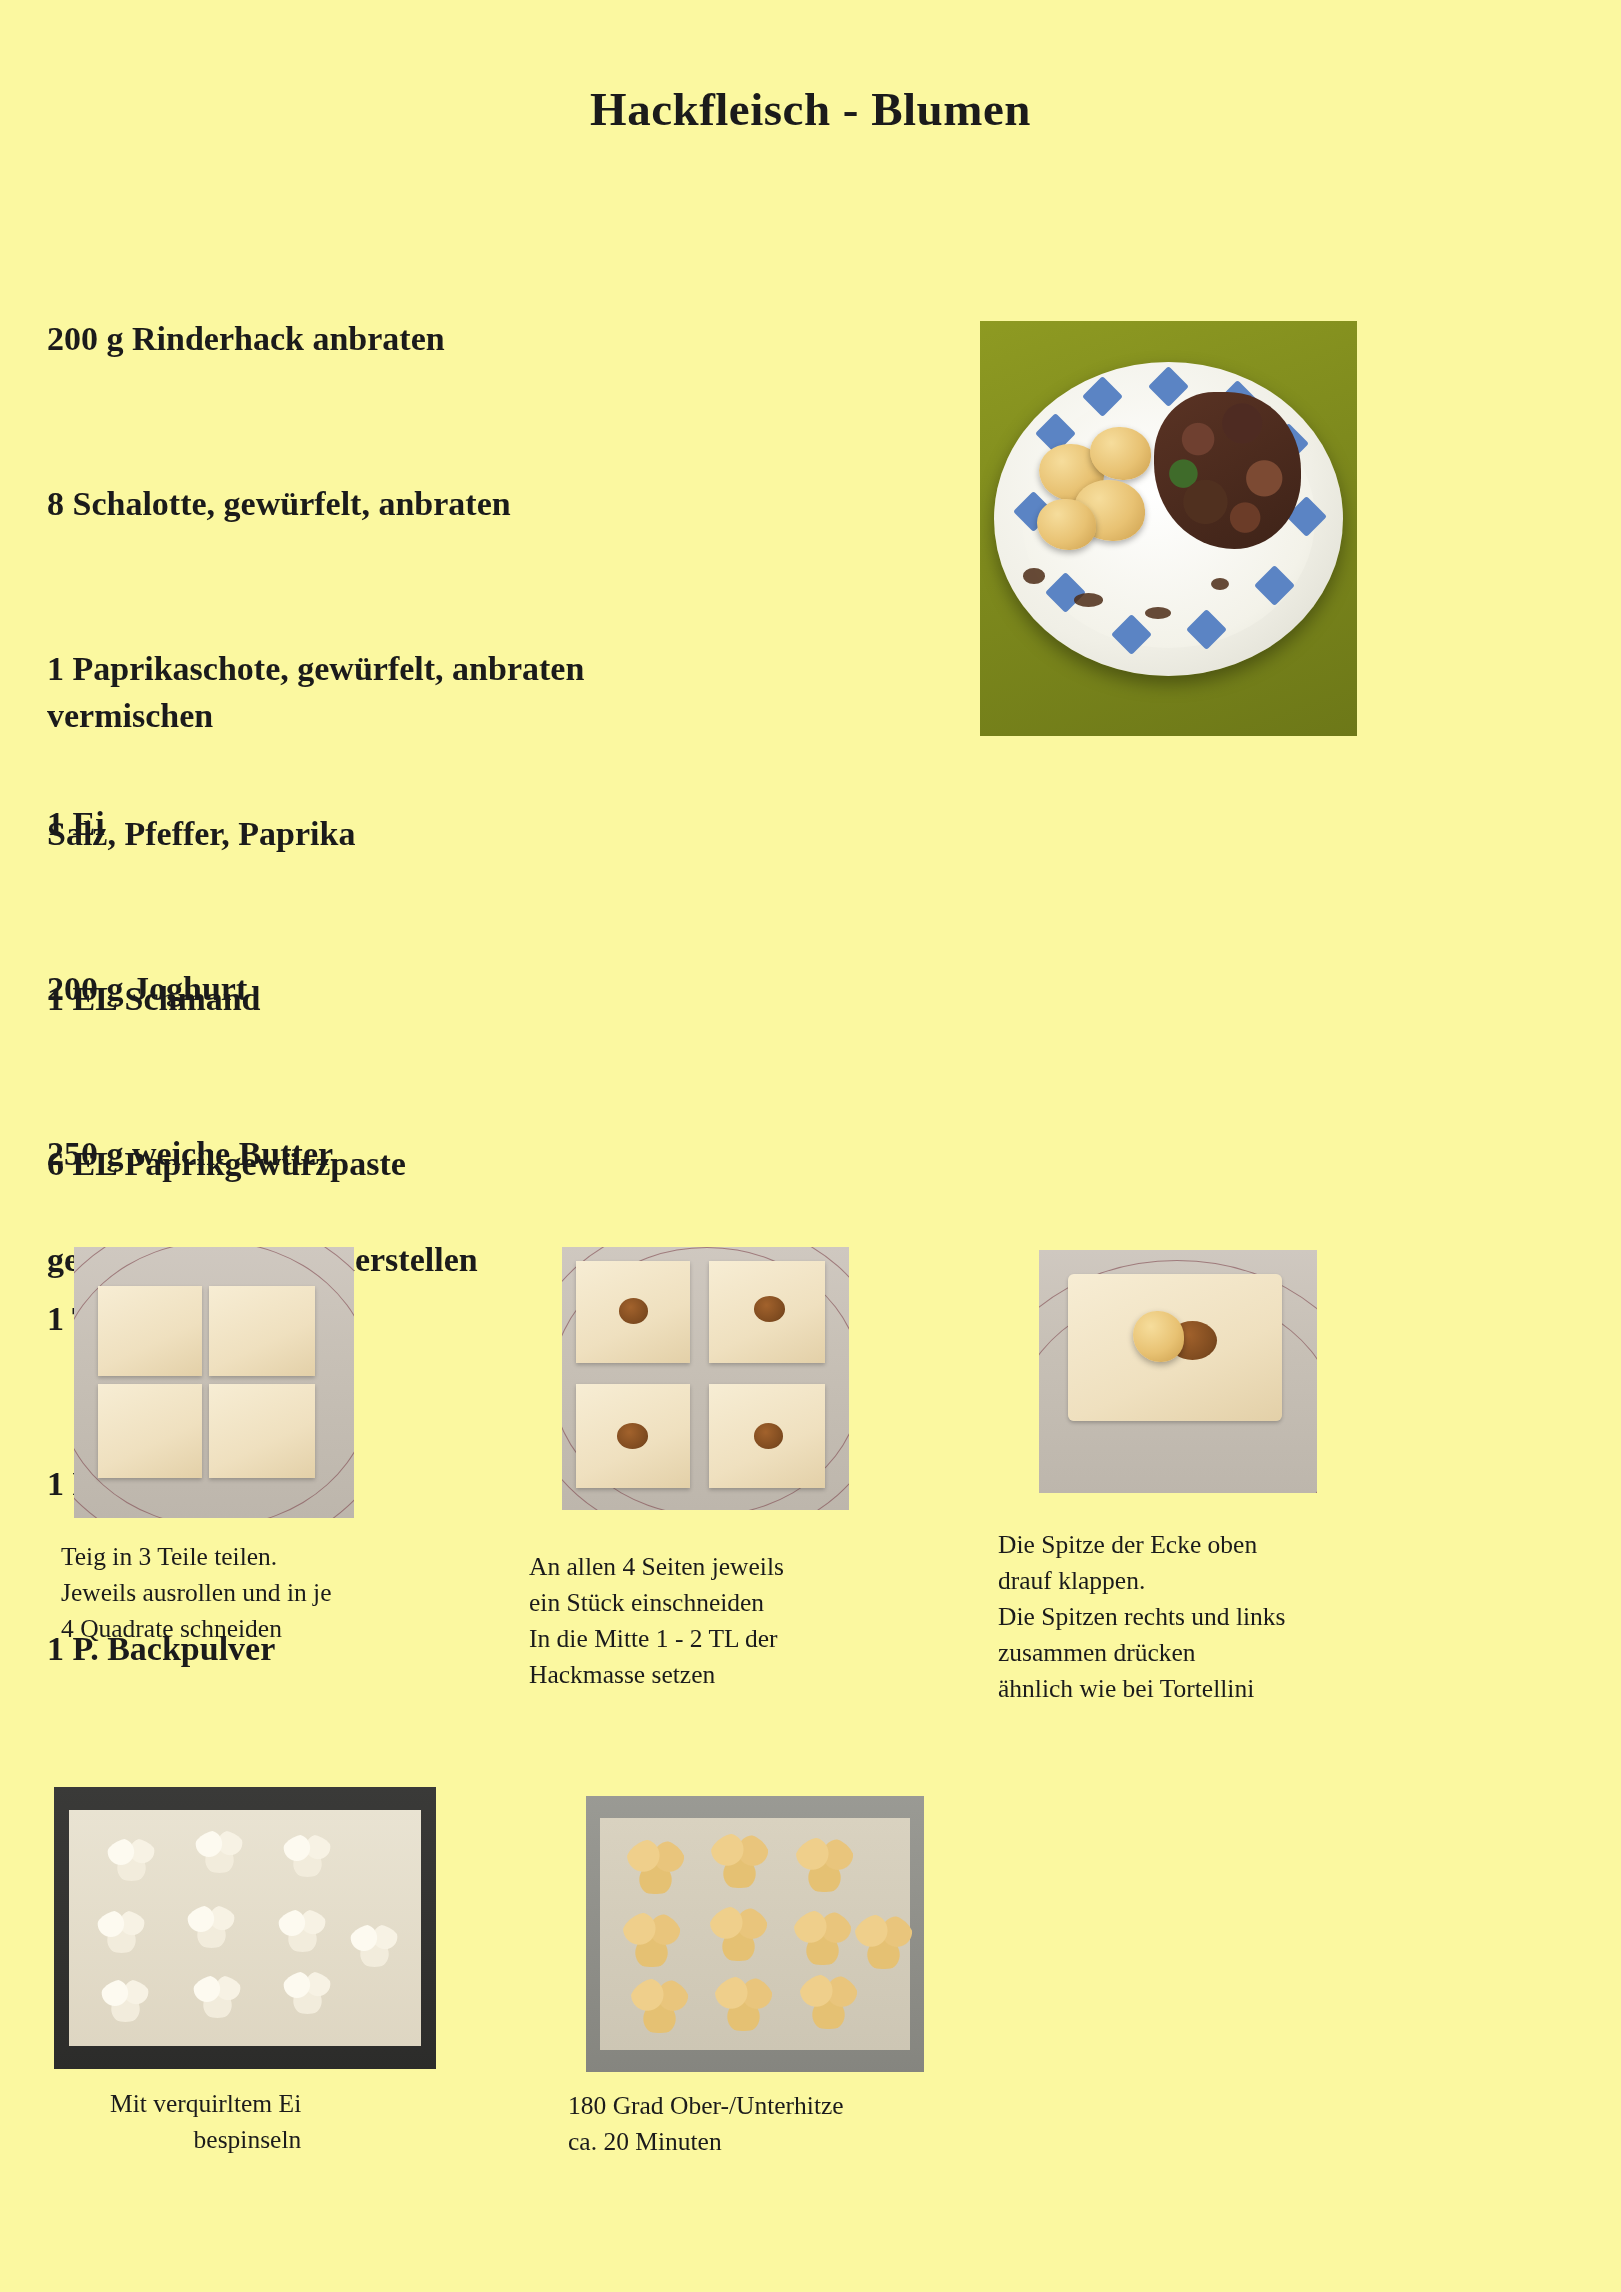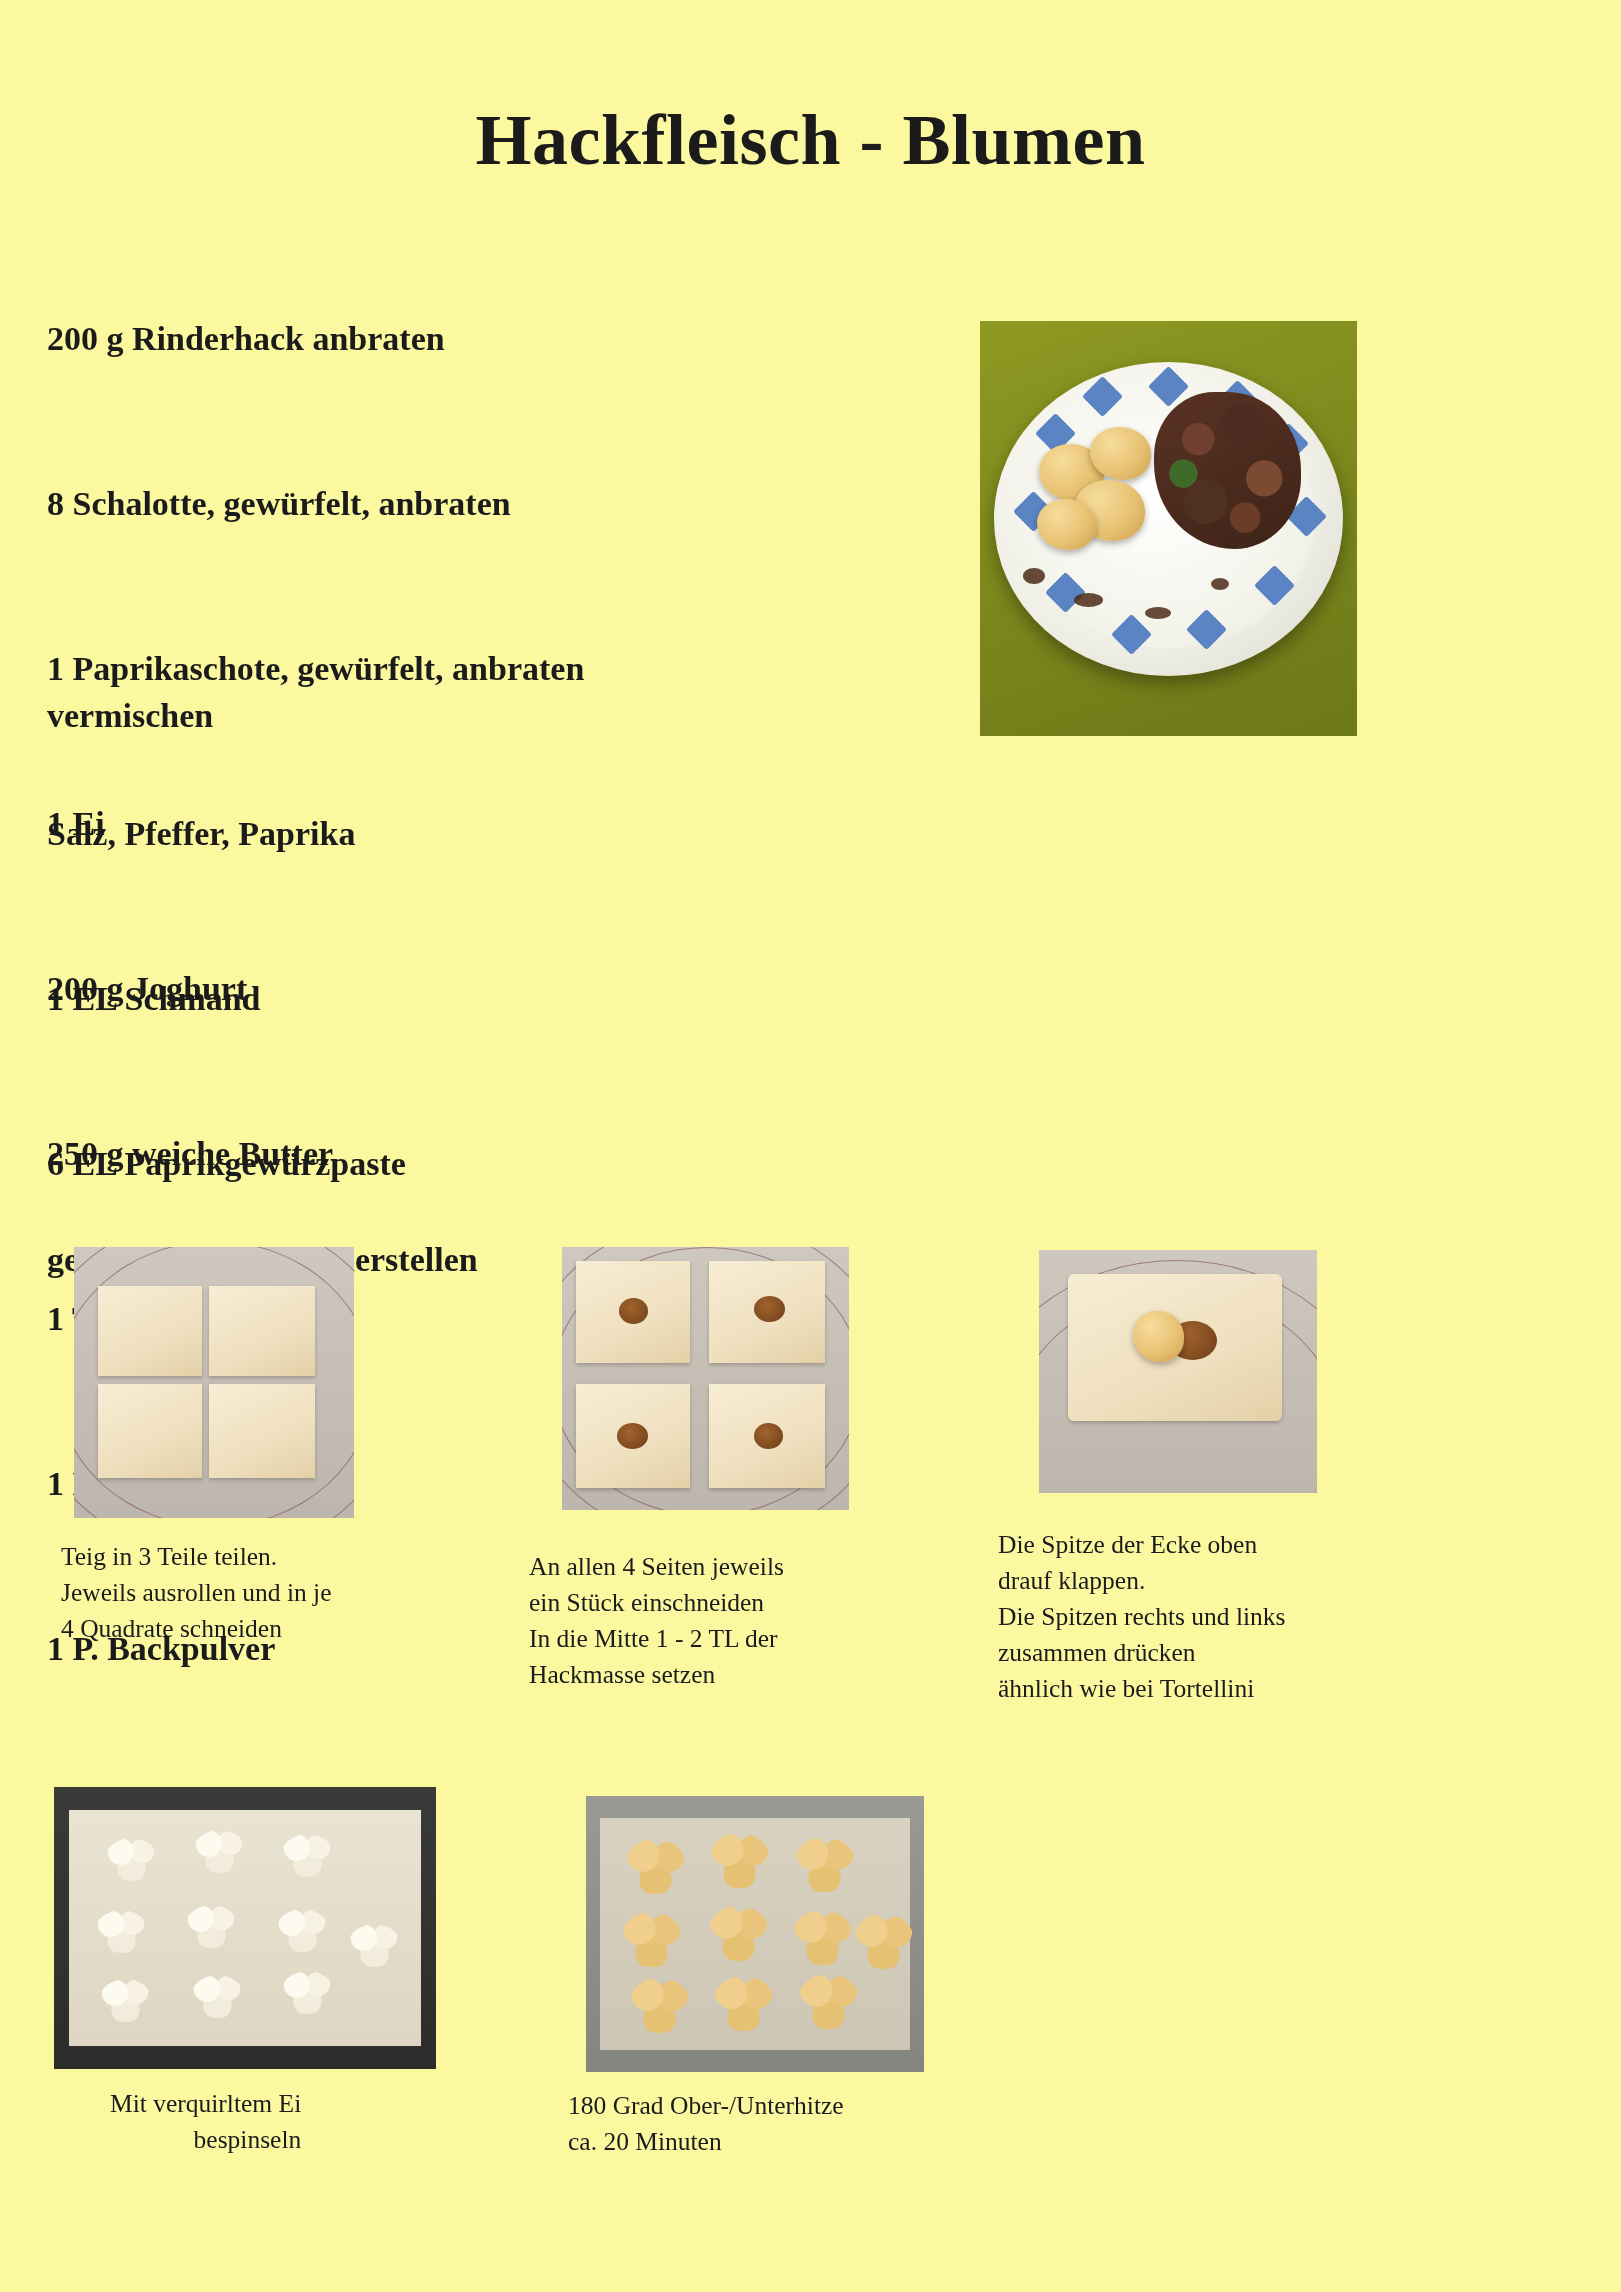--- a/index.html
+++ b/index.html
@@ -20,21 +20,21 @@
     width: 1621px;
     height: 2293px;
     box-sizing: border-box;
   }
   .title {
     position: absolute;
     top: 51px;
     left: 0;
     width: 1621px;
     text-align: center;
-    font-size: 72px;
+    font-size: 47px;
     font-weight: bold;
     letter-spacing: 0.5px;
     color: #1b1b1b;
   }
   .ingredients-block {
     position: absolute;
     left: 47px;
     font-size: 34px;
     line-height: 55px;
     font-weight: bold;

